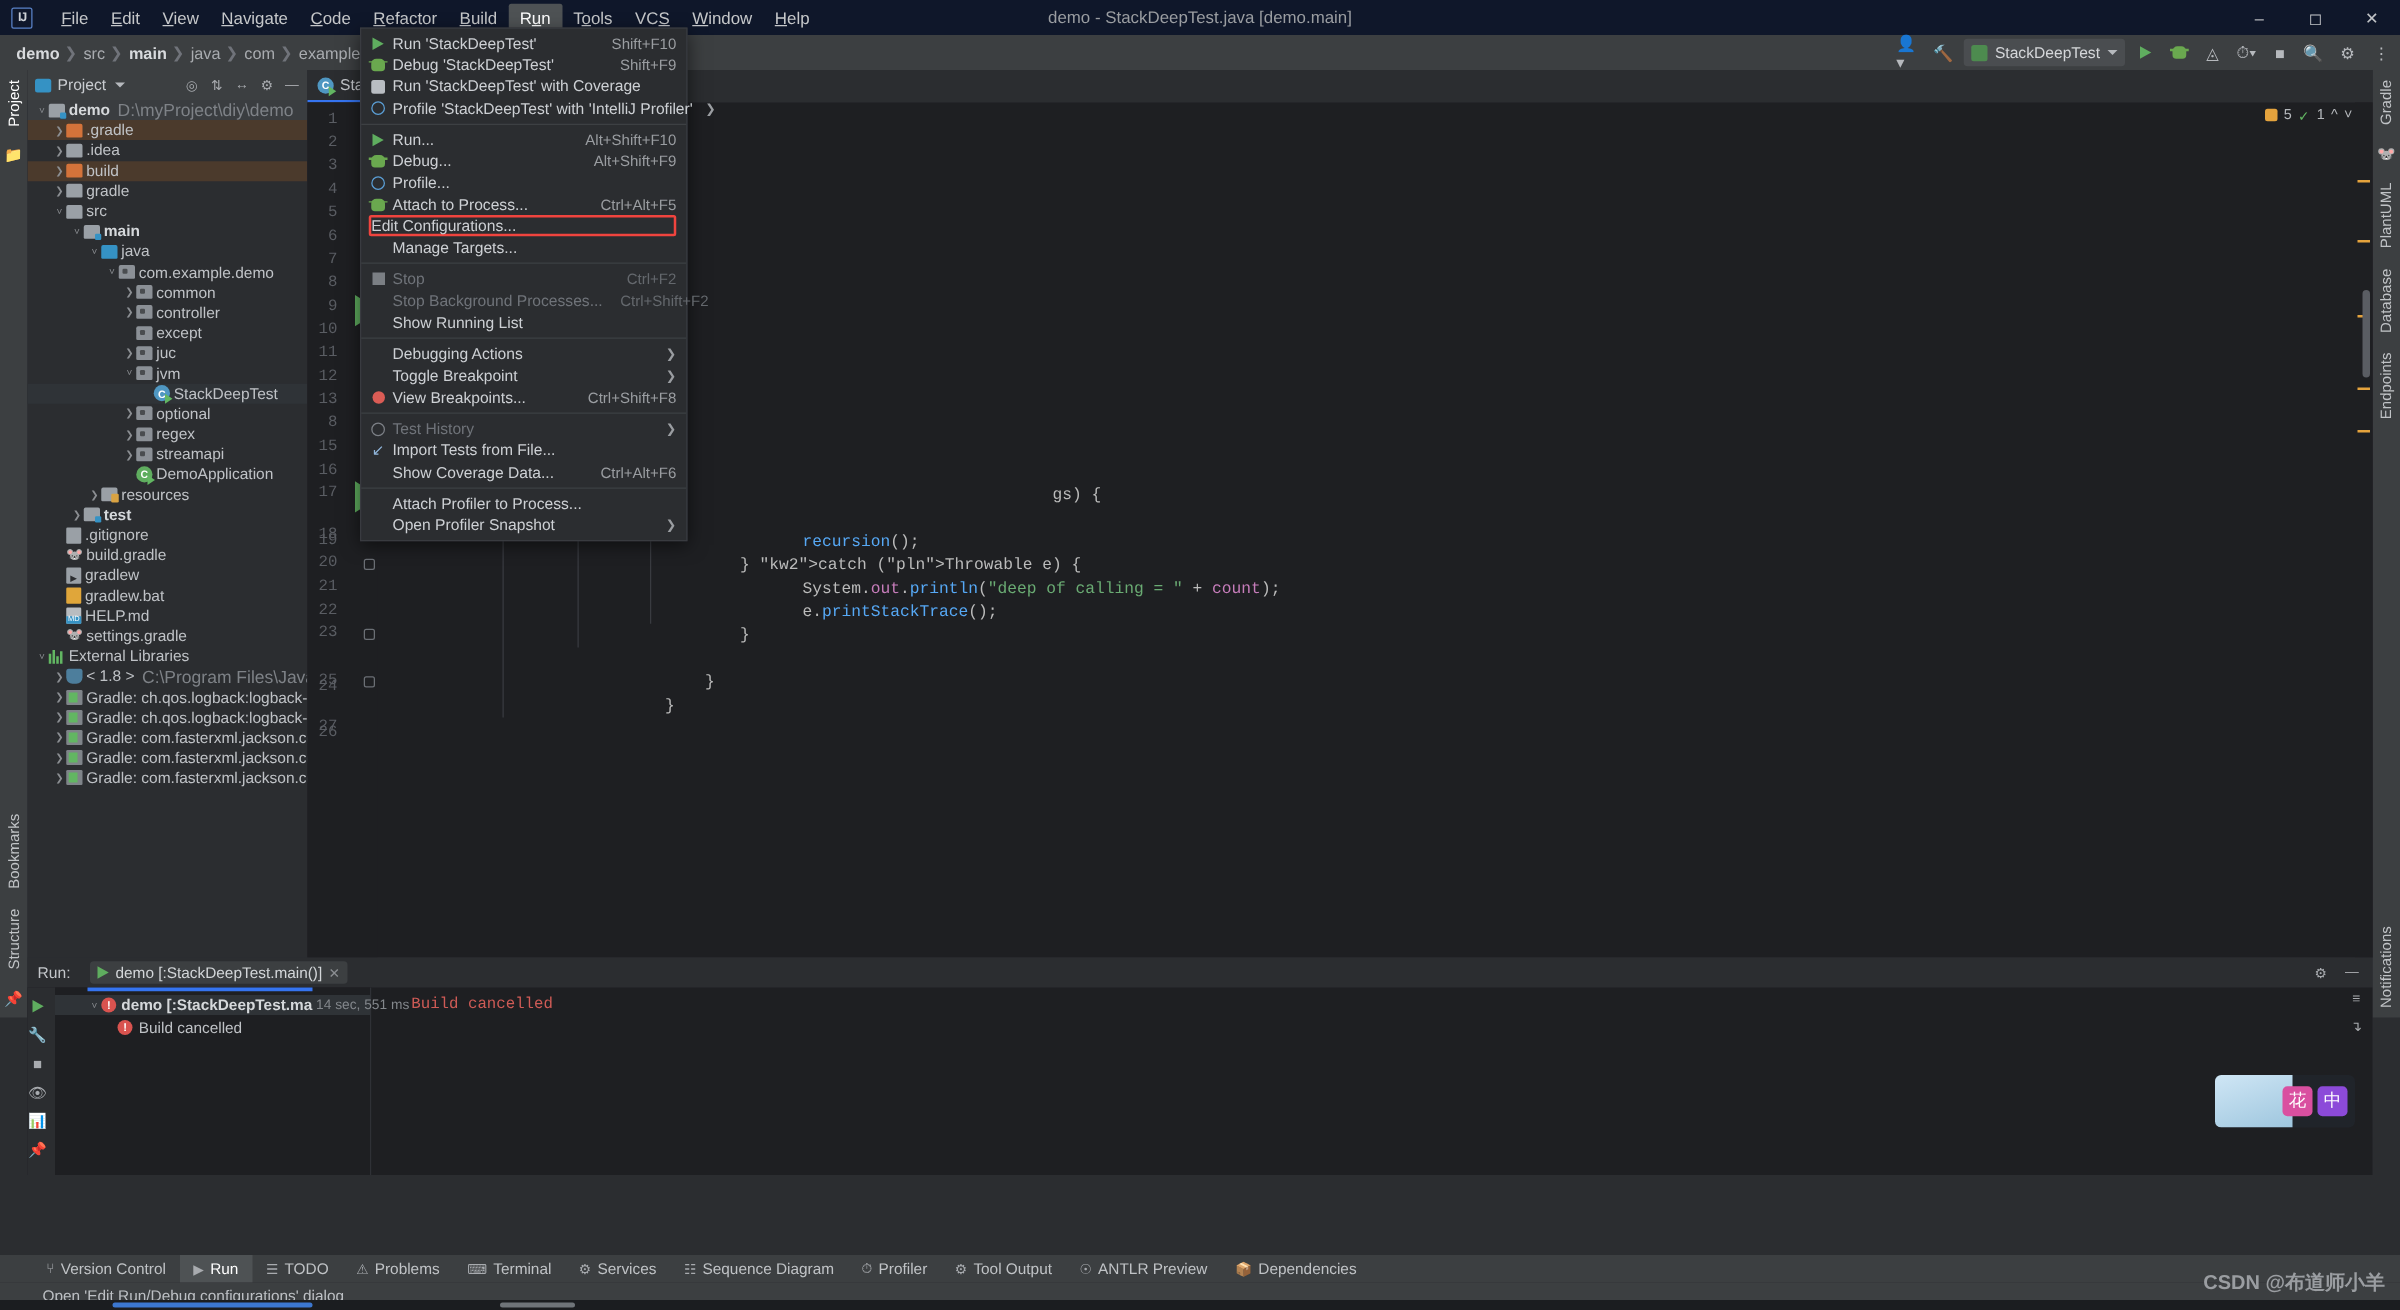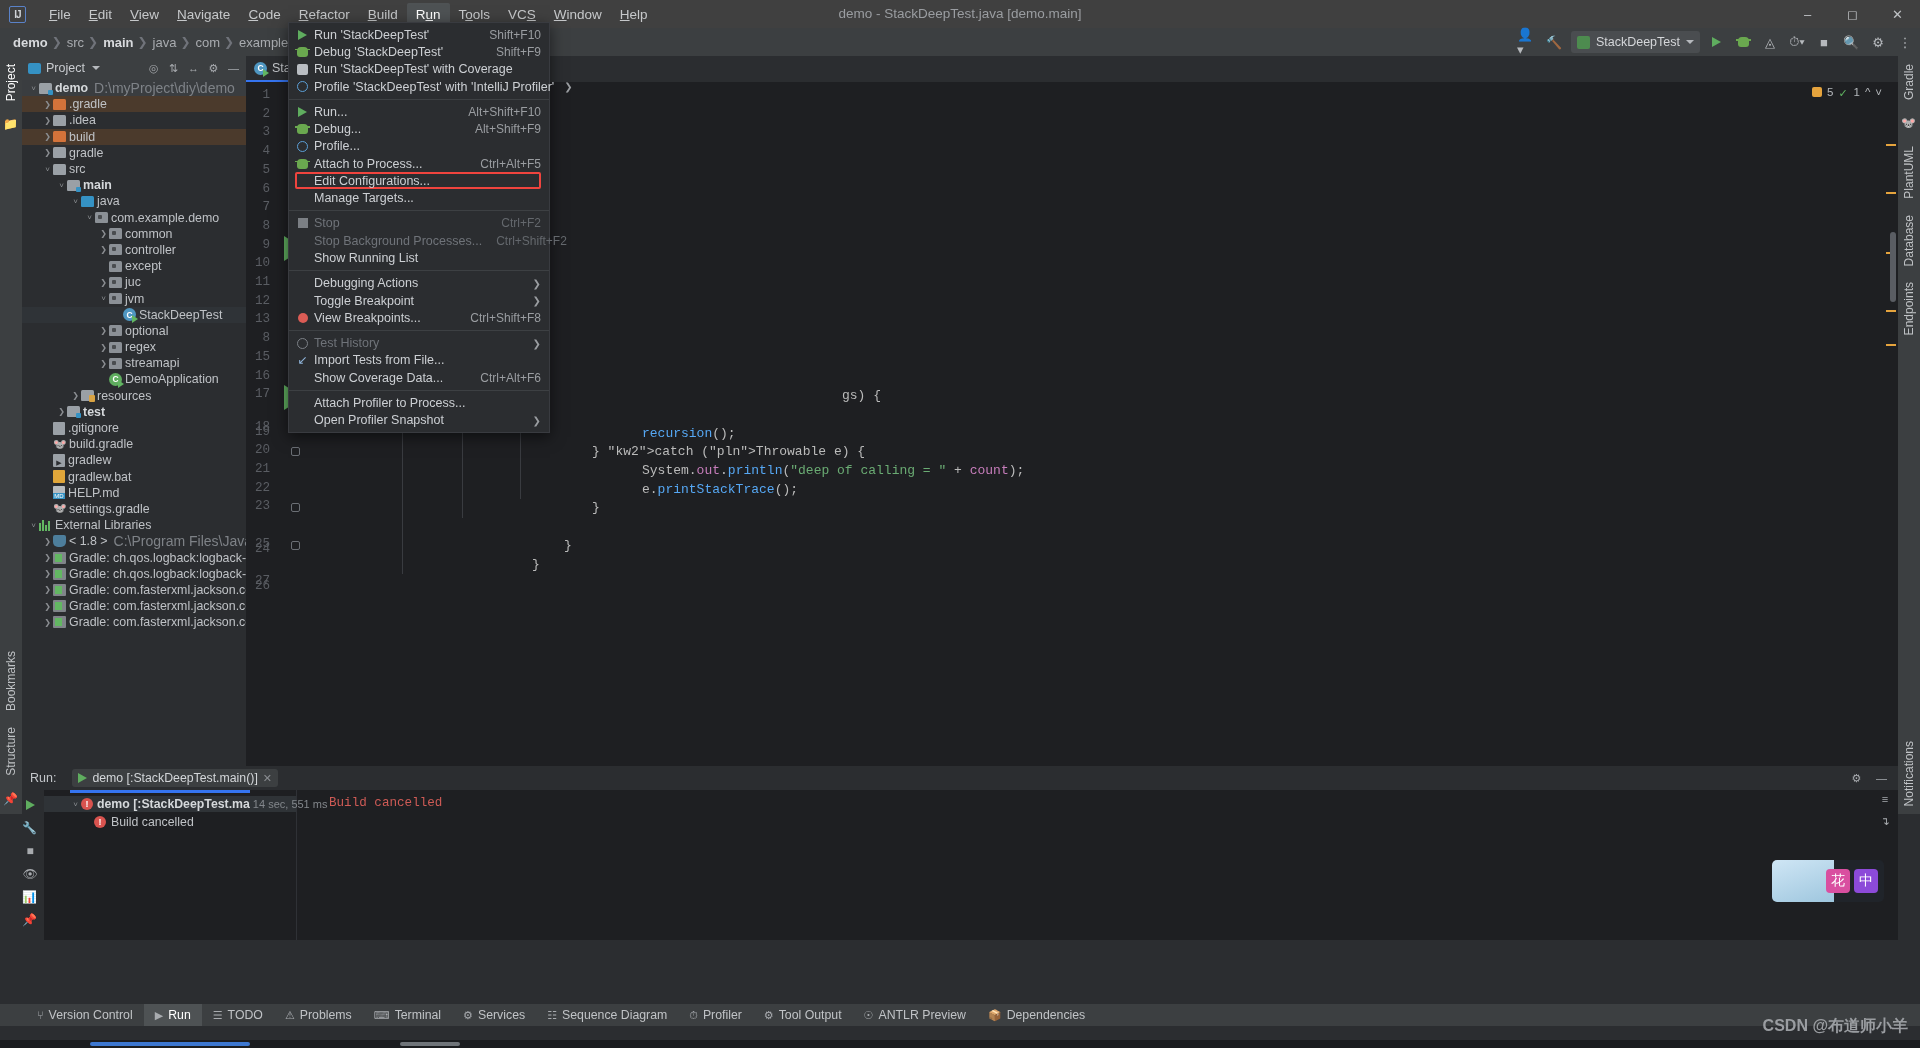--- a/index.html
+++ b/index.html
@@ -9,21 +9,21 @@
     font-family:"Liberation Sans", sans-serif;
     font-size:13px;
     color:#bbbbbb;
     -webkit-font-smoothing:antialiased;
   }
   #app { position:relative; width:1920px; height:1048px; background:#2b2d30; }
 
   
   .titlebar{
     position:absolute; left:0; top:0; width:1920px; height:28px;
-    background:#404040; display:flex; align-items:center;
+    background:#0f172a; display:flex; align-items:center;
   }
   .ij-logo{
     width:17px;height:17px;margin-left:9px;border:1.5px solid #5a82c8;border-radius:2px;
     color:#cfd3d7;font-size:10px;font-weight:bold;display:flex;align-items:center;justify-content:center;
     letter-spacing:-1px;
   }
   .menubar{display:flex;align-items:center;height:28px;margin-left:14px;}
   .menu-item{
     padding:4px 9px;color:#c6c8ca;font-size:13.5px;cursor:default;border-radius:2px;
   }
@@ -165,21 +165,21 @@
   }
   .pitem{height:17.3px;display:flex;align-items:center;padding:0 8px 0 6px;font-size:12.5px;color:#cdd0d4;white-space:nowrap;}
   .pitem.dis{color:#6f7379;}
   .pitem .pic{width:15px;flex:0 0 15px;display:flex;align-items:center;justify-content:center;margin-right:4px;}
   .pitem .ptext{flex:1;}
   .pitem .pkey{color:#9a9da1;font-size:12px;margin-left:14px;}
   .pitem.dis .pkey{color:#64686d;}
   .pitem .parrow{color:#9a9da1;font-size:10px;margin-left:10px;}
   .psep{height:1px;background:#3d4043;margin:3.5px 0;}
   .pitem.boxed{
-    border:2px solid #f0443e;border-radius:2px;height:17px;margin:0 8px 0 6px;padding-left:17px;
+    border:2px solid #f0443e;border-radius:2px;height:17px;margin:0 8px 0 6px;padding-left:0;
   }
   .tri-g{width:0;height:0;border-left:9px solid #5fad5f;border-top:5.5px solid transparent;border-bottom:5.5px solid transparent;}
   .bug{width:11px;height:10px;background:#6aa84f;border-radius:4px 4px 3px 3px;position:relative;}
   .bug::before{content:"";position:absolute;left:-2px;top:2px;width:15px;height:1.5px;background:#6aa84f;}
   .cov{width:11px;height:11px;background:#b9bdc2;border-radius:2px;}
   .stopsq{width:10px;height:10px;background:#7b7f84;}
   .redball{width:10px;height:10px;border-radius:50%;background:#db5c55;}
   .clockic{width:11px;height:11px;border:1.4px solid #7d8187;border-radius:50%;}
   .profic{width:11px;height:11px;border:1.4px solid #5b9fd6;border-radius:50%;}
 
@@ -670,20 +670,23 @@
       <div class="btab">
         <span class="bic">☉</span>
         <span>ANTLR Preview</span>
       </div>
       <div class="btab">
         <span class="bic">📦</span>
         <span>Dependencies</span>
       </div>
     </div>
 
+  <div class="statusbar">
+    <span class="status-txt">Open 'Edit Run/Debug configurations' dialog</span>
+  </div>
   <div class="watermark">CSDN @布道师小羊</div>
 
   <div class="taskbar"></div>
   <div class="tb-item" style="left:90px;width:160px;background:#3c77d0"></div>
   <div class="tb-item" style="left:400px;width:60px"></div>
 
   <div class="popup" id="popup">
       <div class="pitem">
         <span class="pic">
           <span class="tri-g"></span>

